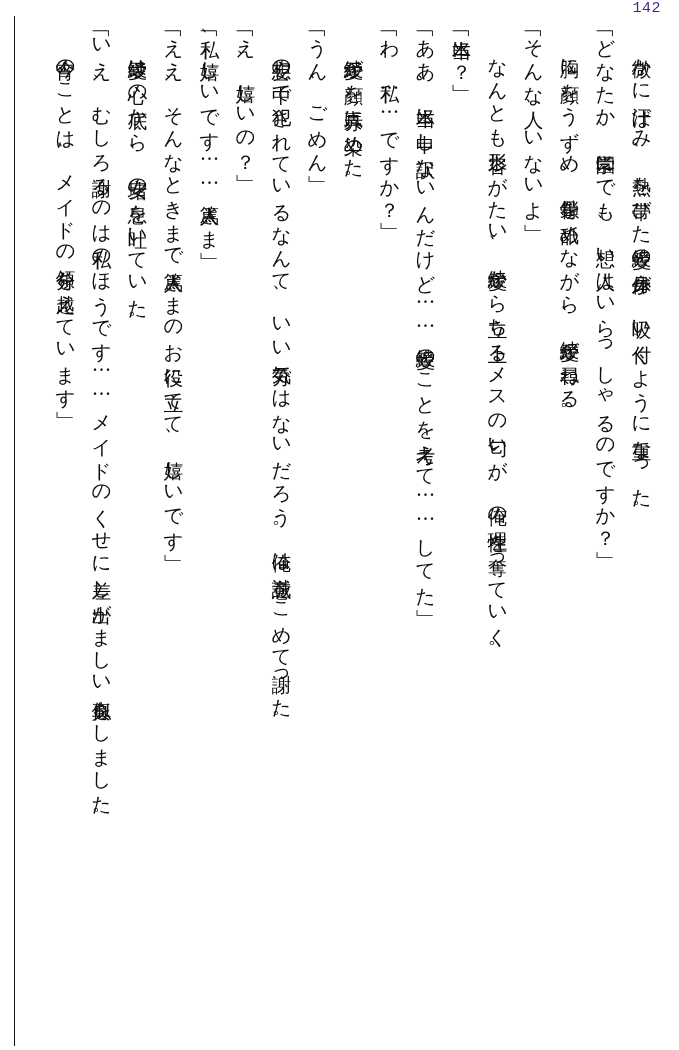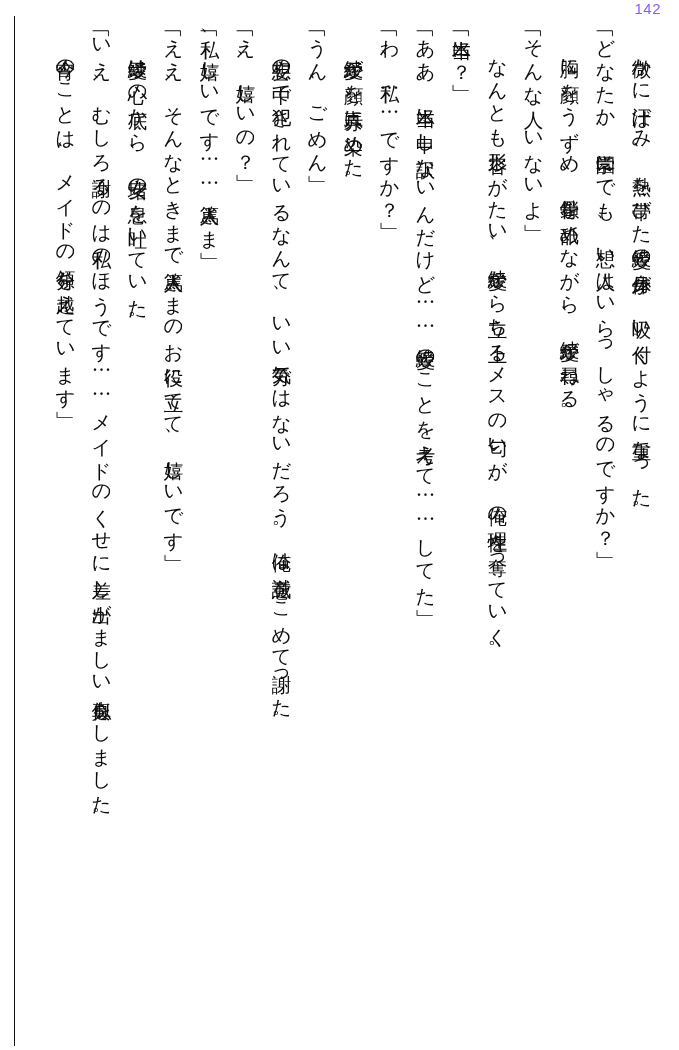--- a/index.html
+++ b/index.html
@@ -12,23 +12,23 @@
     width: 679px;
     height: 1050px;
     background: #ffffff;
     overflow: hidden;
     box-sizing: border-box;
   }
   .page-number {
     position: absolute;
     top: 0px;
     right: 18px;
-    font-family: Liberation Sans, sans-serif;
+    font-family: Liberation Mono, monospace;
     font-size: 15px;
-    color: #8b5cf6;
+    color: #4c1d95;
     letter-spacing: 0.5px;
   }
   .frame-rule {
     position: absolute;
     top: 16px;
     left: 14px;
     width: 1px;
     height: 1030px;
     background: #111111;
   }

